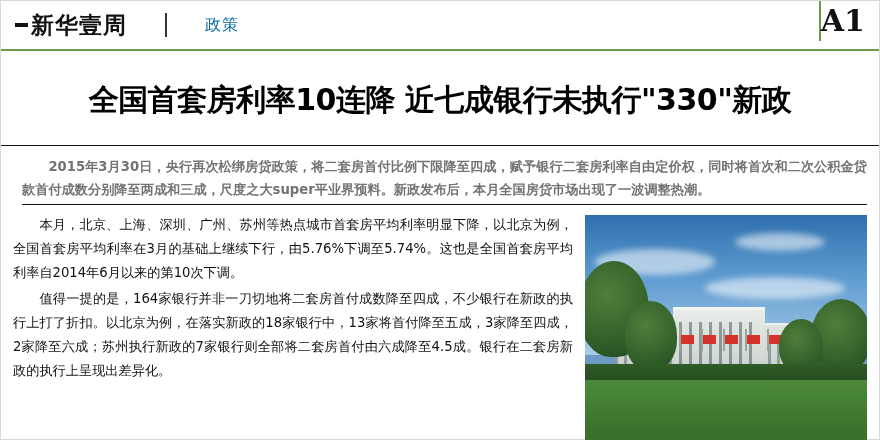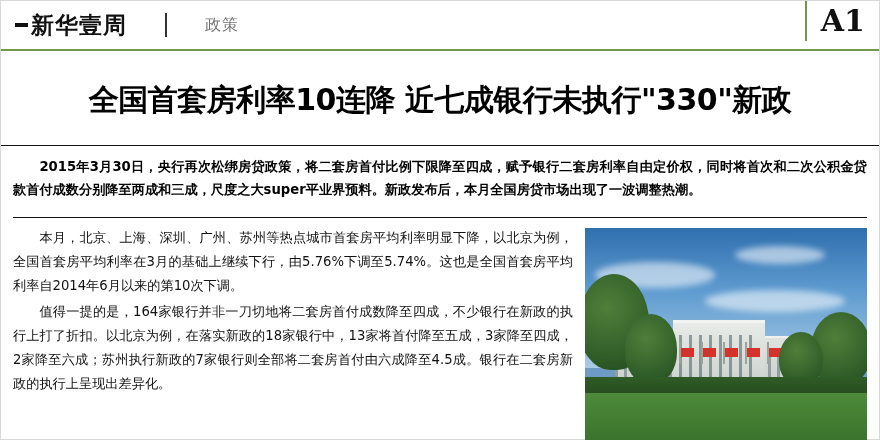--- a/index.html
+++ b/index.html
@@ -60,31 +60,30 @@
     transform: translateY(-50%);
   }
   .logo-sep {
     width: 2px;
     height: 24px;
     background: #333;
     margin: 0 12px;
   }
   .section-label {
     font-size: 16px;
-    color: #737373;
+    color: #0369a1;
     letter-spacing: 1px;
   }
   .page-num-wrap {
     position: absolute;
     right: 14px;
     top: 0;
     height: 40px;
     display: flex;
     align-items: center;
-    padding-left: 14px;
     border-left: 2px solid #6f9a4e;
   }
   .page-num {
     font-family: "DejaVu Serif", "Liberation Serif", serif;
     font-size: 30px;
     font-weight: bold;
     color: #111;
     line-height: 1;
   }
 
@@ -99,30 +98,30 @@
     font-size: 30px;
     line-height: 1.12;
     letter-spacing: -0.5px;
     color: #000;
     text-align: center;
     white-space: nowrap;
   }
 
   
   .lead {
-    margin: 9px 12px 0 12px;
+    margin: 9px 12px 0 21px;
     font-size: 13.2px;
     line-height: 1.75;
-    color: #000000;
+    color: #737373;
     font-weight: bold;
     text-align: justify;
     text-justify: inter-ideograph;
     text-indent: 2em;
     border-bottom: 1px solid #111;
-    padding-bottom: 16px;
+    padding-bottom: 3px;
   }
 
   
   .body-area {
     position: relative;
     margin: 8px 12px 0 12px;
     height: 250px;
   }
   .photo {
     float: right;

